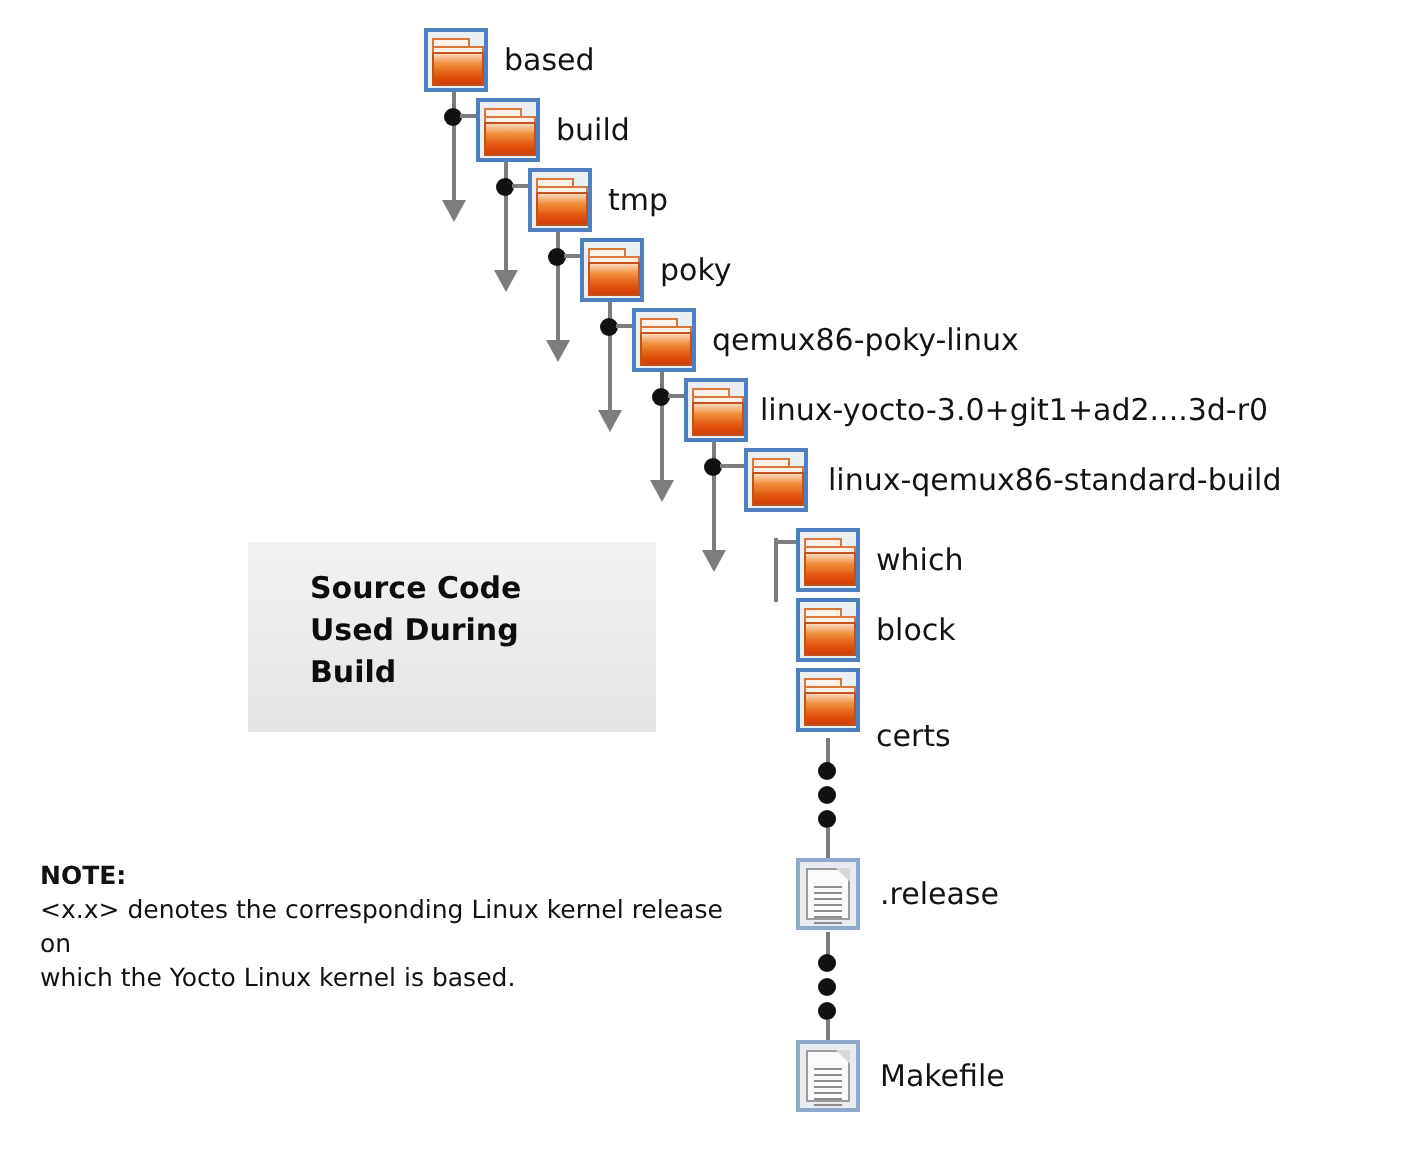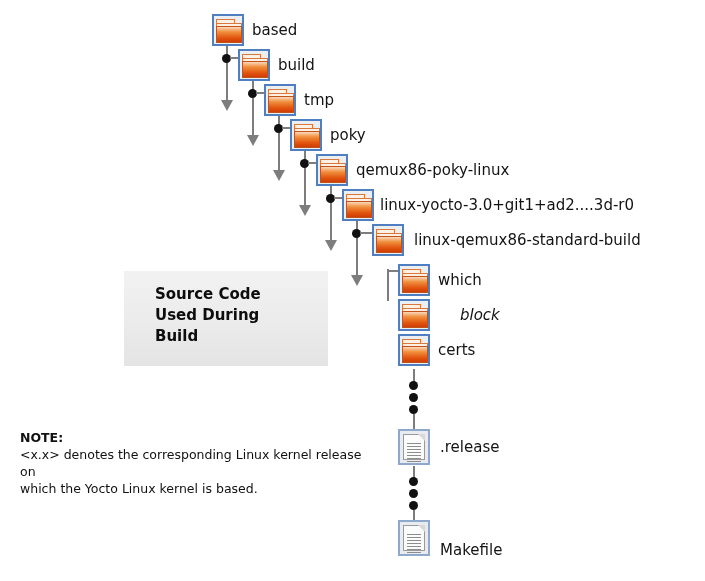--- a/index.html
+++ b/index.html
@@ -340,32 +340,32 @@
   </div>
 
   <div class="node">
     <div class="folder-icon" style="left:398px; top:299px;">
       <div class="fbody">
           <div class="fback"></div>
           <div class="fback2"></div>
           <div class="ffront"></div>
         </div>
     </div>
-    <div class="node-label" style="left:460px; top:307px;font-style:italic;">block</div>
+    <div class="node-label" style="left:438px; top:307px;">block</div>
   </div>
 
   <div class="node">
     <div class="folder-icon" style="left:398px; top:334px;">
       <div class="fbody">
           <div class="fback"></div>
           <div class="fback2"></div>
           <div class="ffront"></div>
         </div>
     </div>
-    <div class="node-label" style="left:438px; top:342px;text-align:right;">certs</div>
+    <div class="node-label" style="left:438px; top:360px;text-align:right;">certs</div>
   </div>
 
   <div class="node">
     <div class="file-icon" style="left:398px; top:429px;">
       <div class="page">
         <div class="fold"></div>
         <div class="lines">
             <i></i>
             <i></i>
             <i></i>
@@ -387,21 +387,21 @@
             <i></i>
             <i></i>
             <i></i>
             <i></i>
             <i></i>
             <i></i>
             <i></i>
           </div>
       </div>
     </div>
-    <div class="node-label" style="left:440px; top:530px;margin-top:12px;">Makefile</div>
+    <div class="node-label" style="left:440px; top:530px;">Makefile</div>
   </div>
 
   <div id="callout-box">
     <div class="callout-text">Source Code
 Used During
 Build</div>
   </div>
 
   <div id="note-block">
     <div class="note-title">NOTE:</div>

